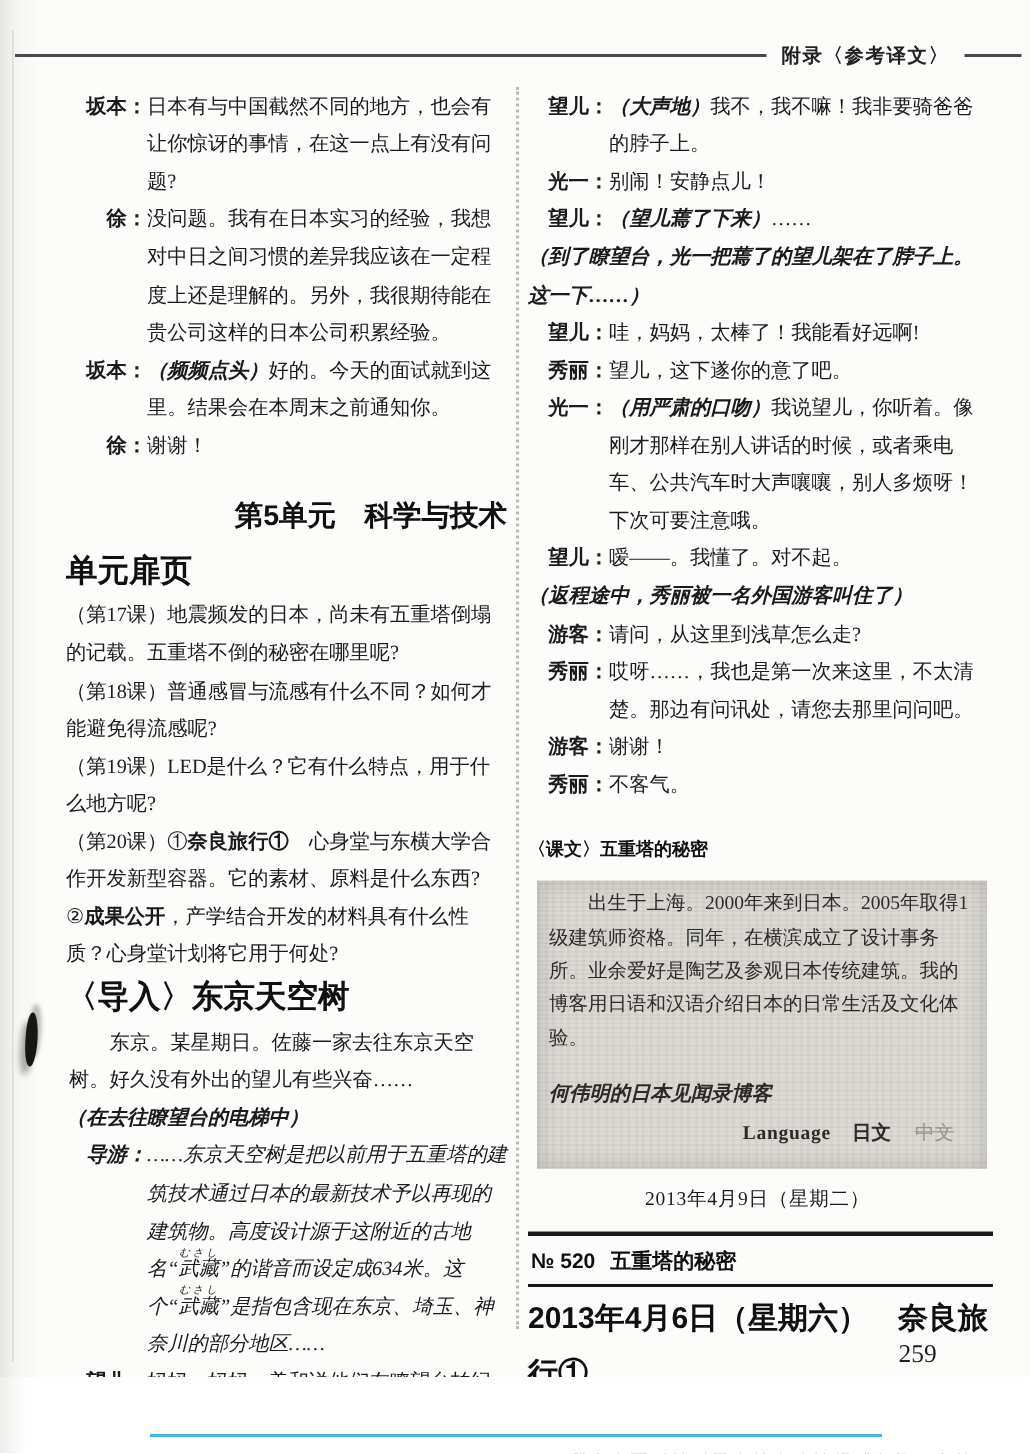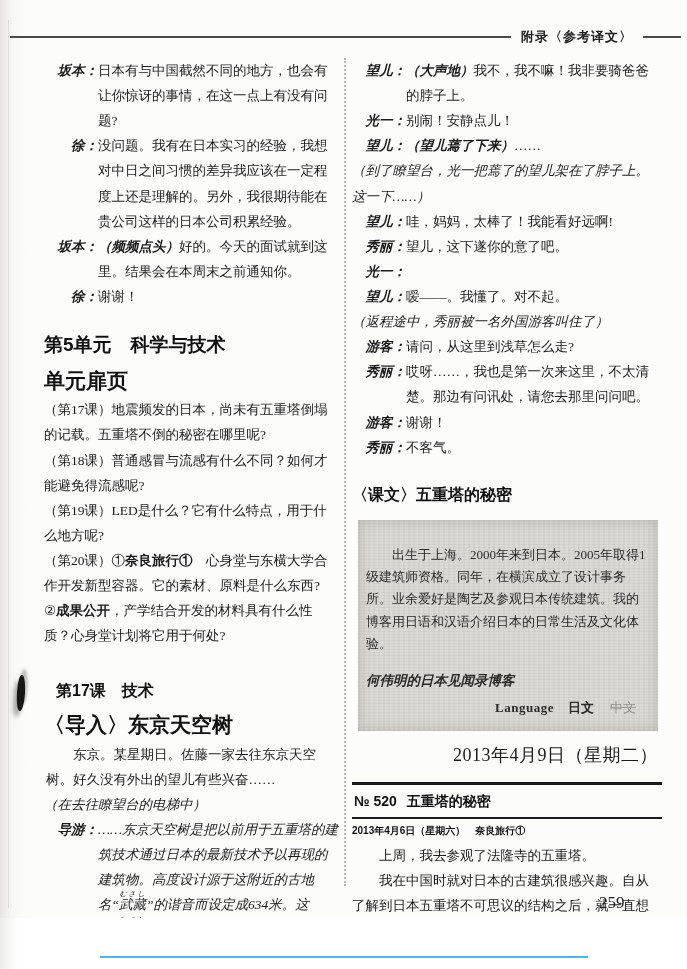--- a/index.html
+++ b/index.html
@@ -20,61 +20,61 @@
 
   
   .col{position:absolute;top:58px;font-size:13.5px;line-height:1.86;}
   .left-col{left:44px;width:294px;}
   .right-col{left:352px;width:310px;}
   .divider{position:absolute;left:344px;top:58px;height:828px;width:0;
         border-left:2px dotted #b9b8b4;}
 
   
   .dialogue{display:flex;align-items:flex-start;}
-  .speaker{flex:0 0 54px;text-align:right;white-space:nowrap;font-weight:700;font-style:italic;}
+  .speaker{flex:0 0 54px;text-align:right;white-space:nowrap;font-weight:700;}
   .dtext{flex:1 1 auto;}
   .seg-bi{font-weight:700;font-style:italic;}
   .seg-b{font-weight:700;}
   .dialogue.italic .speaker,.dialogue.italic .dtext{font-style:italic;}
-  .stage{font-weight:400;font-style:italic;}
+  .stage{font-weight:700;font-style:italic;}
   ruby rt{font-size:7px;letter-spacing:1px;}
 
   
   .unit-heading{font-family:"Liberation Sans",sans-serif;font-weight:700;font-size:19px;
-        line-height:1.3;margin:24px 0 6px 0;color:#101010;}
+        line-height:1.3;margin:24px 0 6px 0;color:#101010;text-align:right;}
   .subhead{font-family:"Liberation Sans",sans-serif;font-weight:700;font-size:21px;
         line-height:1.6;color:#101010;}
   .lesson-heading{font-family:"Liberation Sans",sans-serif;font-weight:700;font-size:16px;
         margin:28px 0 2px 12px;color:#101010;}
-  .section-heading{font-family:Liberation Sans, sans-serif;font-weight:700;font-size:16px;
+  .section-heading{font-family:Liberation Sans, sans-serif;font-weight:700;font-size:12px;
         margin:20px 0 10px 0;color:#101010;}
   .para{margin:0;}
   .narration{text-indent:2em;margin:0 0 0 2px;}
   .indent-para{text-indent:2em;margin:0;}
 
   
-  .card{margin:2px 0 8px 6px;width:300px;padding:24px 8px 12px 8px;box-sizing:border-box;
+  .card{margin:2px 0 8px 6px;width:300px;padding:4px 8px 12px 8px;box-sizing:border-box;
         background:
           repeating-linear-gradient(0deg, rgba(90,88,82,.06) 0 1px, rgba(0,0,0,0) 1px 3px),
           repeating-linear-gradient(90deg, rgba(90,88,82,.05) 0 2px, rgba(0,0,0,0) 2px 5px),
           #dcdad5;
         color:#2b2a27;font-size:13px;line-height:1.72;box-shadow:inset 0 0 14px rgba(120,118,110,.35);}
   .card-intro{text-indent:2em;margin:0;}
   .card-title{font-weight:700;font-style:italic;margin-top:14px;font-size:13.5px;}
   .card-langrow{text-align:right;margin-top:4px;padding-right:14px;font-size:13px;}
   .card-langrow .lang-label{font-family:"Liberation Serif",serif;font-weight:700;letter-spacing:.5px;text-align:right;}
   .card-langrow .lang-ja{margin-left:14px;font-weight:700;}
   .card-langrow .lang-zh{margin-left:16px;color:#93918b;text-decoration:line-through;text-decoration-color:#a3a19b;}
 
-  .date-right{text-align:right;margin:4px 4px 10px 0;font-size:18px;letter-spacing:.5px;}
+  .date-right{text-align:center;margin:4px 4px 10px 0;font-size:13px;letter-spacing:.5px;}
   .blog-header{border-top:3px solid #1a1a1a;border-bottom:2px solid #1a1a1a;
         font-family:"Liberation Sans",sans-serif;font-weight:700;font-size:14px;
         padding:3px 0 3px 2px;margin:2px 0 2px 0;color:#101010;}
   .blog-header .no{margin-right:10px;}
-  .blog-date{font-family:"Liberation Sans",sans-serif;font-weight:700;font-size:10px;
+  .blog-date{font-family:"Liberation Sans",sans-serif;font-weight:700;font-size:20px;
         margin:3px 0 2px 0;color:#101010;}
 
   
   .page-number{position:absolute;left:599px;top:893px;font-size:17px;color:#1f1f1f;
         font-family:"Liberation Serif",serif;}
   .smudge{position:absolute;left:17px;top:675px;width:8px;height:36px;background:#171715;
         border-radius:45% 55% 50% 50%;transform:rotate(4deg);
         box-shadow:-3px 6px 4px rgba(60,60,58,.45), 2px -6px 3px rgba(90,90,86,.4);}
   .bottom-strip{position:absolute;left:0;top:918px;width:687px;height:51px;
         background:linear-gradient(90deg,#ededeb 0px,#ffffff 18px);}
@@ -108,21 +108,20 @@
           <span class="speaker">徐：</span>
           <div class="dtext"><span>谢谢！</span></div>
         </div>
         <div class="unit-heading">第5单元　科学与技术</div>
         <div class="subhead">单元扉页</div>
         <div class="para"><span>（第17课）地震频发的日本，尚未有五重塔倒塌的记载。五重塔不倒的秘密在哪里呢?</span></div>
         <div class="para"><span>（第18课）普通感冒与流感有什么不同？如何才能避免得流感呢?</span></div>
         <div class="para"><span>（第19课）LED是什么？它有什么特点，用于什么地方呢?</span></div>
         <div class="para"><span>（第20课）①</span><span class="seg-b">奈良旅行①</span><span>　心身堂与东横大学合作开发新型容器。它的素材、原料是什么东西?</span></div>
         <div class="para"><span>②</span><span class="seg-b">成果公开</span><span>，产学结合开发的材料具有什么性质？心身堂计划将它用于何处?</span></div>
-        <div class="lesson-heading">第17课　技术</div>
         <div class="subhead">〈导入〉东京天空树</div>
         <div class="narration">东京。某星期日。佐藤一家去往东京天空树。好久没有外出的望儿有些兴奋……</div>
         <div class="stage">（在去往瞭望台的电梯中）</div>
         <div class="dialogue italic">
           <span class="speaker">导游：</span>
           <div class="dtext"><span>……东京天空树是把以前用于五重塔的建筑技术通过日本的最新技术予以再现的建筑物。高度设计源于这附近的古地名“</span><ruby>武藏<rt>むさし</rt></ruby><span>”的谐音而设定成634米。这个“</span><ruby>武藏<rt>むさし</rt></ruby><span>”是指包含现在东京、埼玉、神奈川的部分地区……</span></div>
         </div>
         <div class="dialogue">
           <span class="speaker">望儿：</span>
           <div class="dtext"><span>妈妈，妈妈。美和说他们在瞭望台拍纪念照了。我们也照吧。</span></div>
@@ -146,20 +145,21 @@
         <div class="dialogue">
           <span class="speaker">望儿：</span>
           <div class="dtext"><span>哇，妈妈，太棒了！我能看好远啊!</span></div>
         </div>
         <div class="dialogue">
           <span class="speaker">秀丽：</span>
           <div class="dtext"><span>望儿，这下遂你的意了吧。</span></div>
         </div>
         <div class="dialogue">
           <span class="speaker">光一：</span>
+          <div class="dtext"><span class="seg-bi">（用严肃的口吻）</span><span>我说望儿，你听着。像刚才那样在别人讲话的时候，或者乘电车、公共汽车时大声嚷嚷，别人多烦呀！下次可要注意哦。</span></div>
         </div>
         <div class="dialogue">
           <span class="speaker">望儿：</span>
           <div class="dtext"><span>嗳——。我懂了。对不起。</span></div>
         </div>
         <div class="stage">（返程途中，秀丽被一名外国游客叫住了）</div>
         <div class="dialogue">
           <span class="speaker">游客：</span>
           <div class="dtext"><span>请问，从这里到浅草怎么走?</span></div>
         </div>

